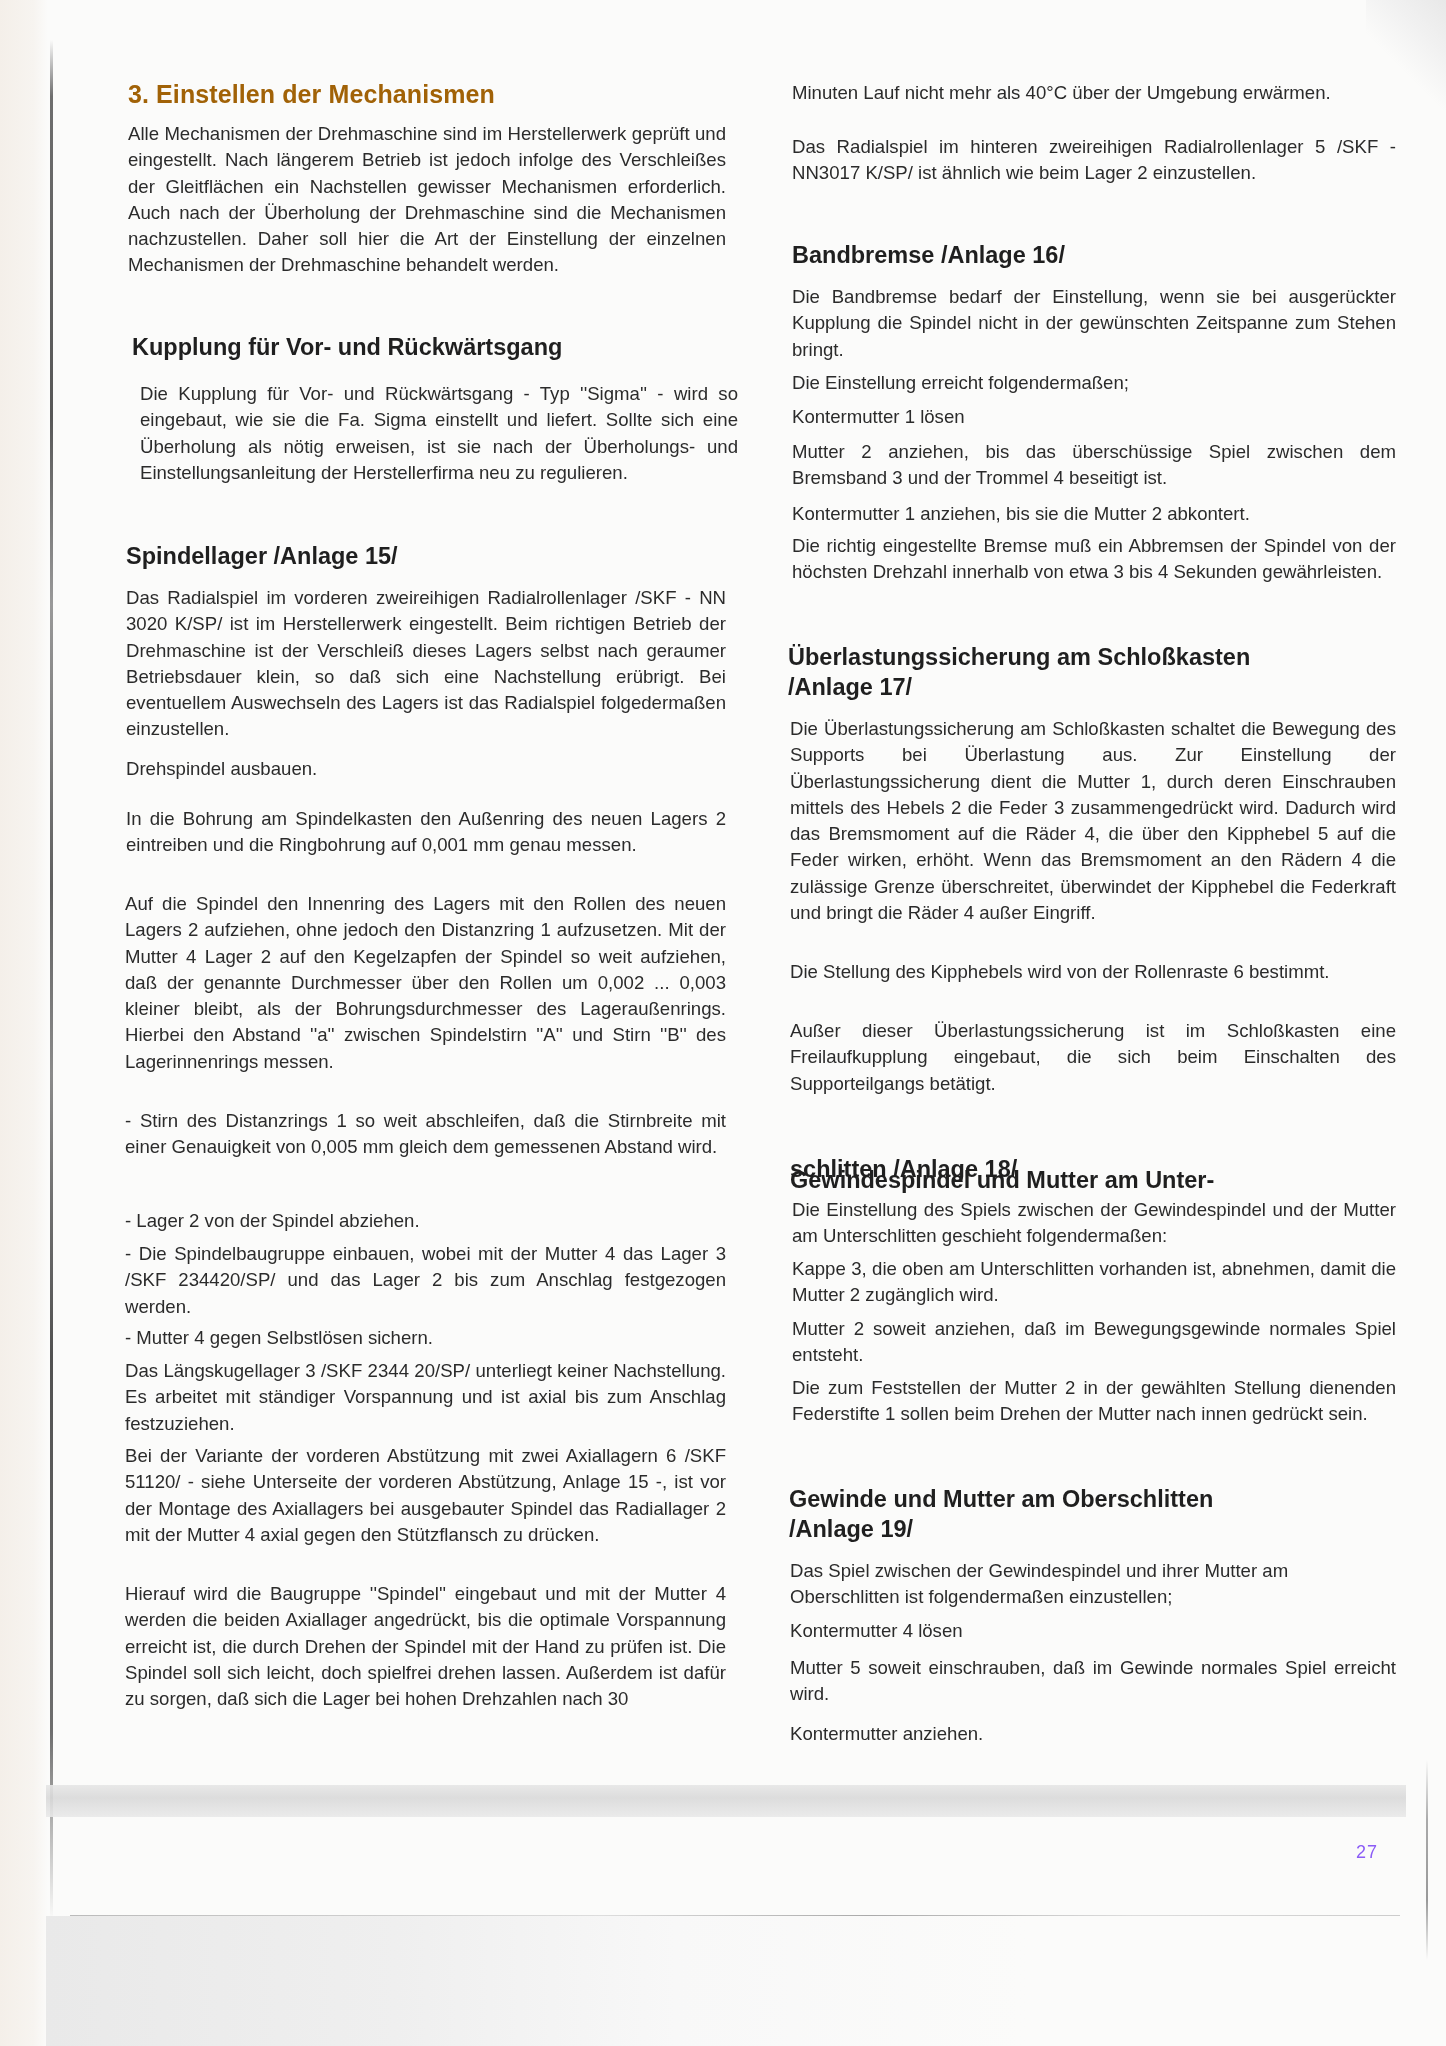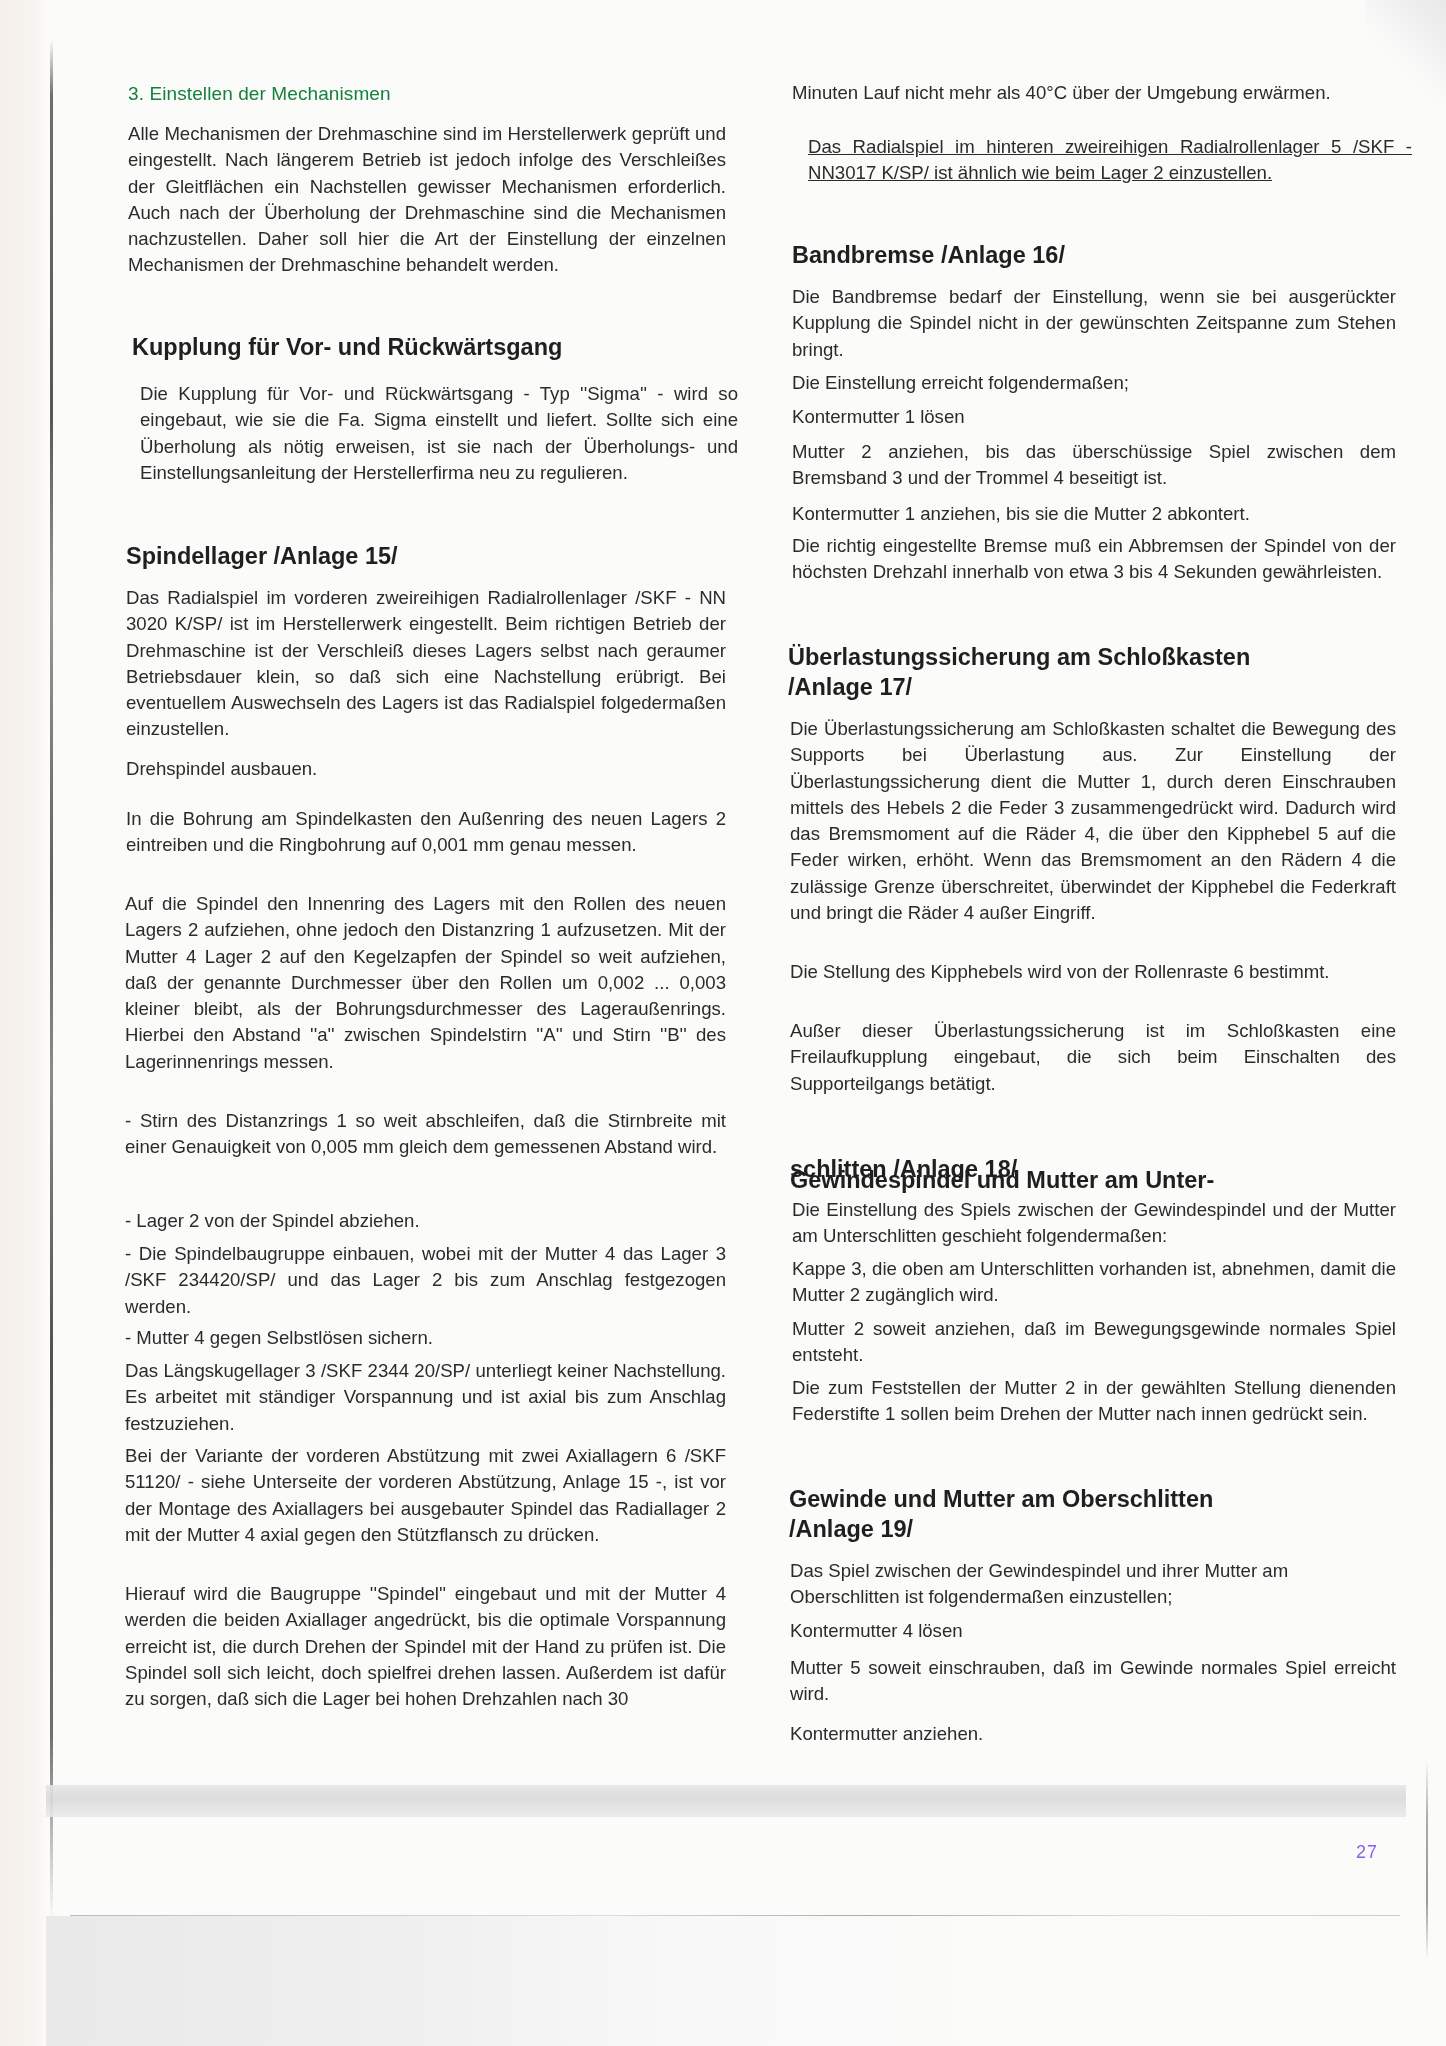--- a/index.html
+++ b/index.html
@@ -77,24 +77,24 @@
       width: 598px;
     }
     .col-right {
       left: 792px;
       width: 604px;
     }
 
     h1.section-title {
       position: absolute;
       margin: 0;
-      font-size: 19px;
-      font-weight: normal;
+      font-size: 25px;
+      font-weight: bold;
       letter-spacing: 0.1px;
-      color: #15803d;
+      color: #a16207;
       line-height: 32px;
     }
     h2.sub-title {
       position: absolute;
       margin: 0;
       font-size: 23.5px;
       font-weight: bold;
       color: #1f1f1f;
       line-height: 32px;
     }
@@ -149,21 +149,21 @@
     <p class="para ragged" style="top:1208px;left:-3px;width:601px;">- Lager 2 von der Spindel abziehen.</p>
     <p class="para" style="top:1241px;left:-3px;width:601px;">- Die Spindelbaugruppe einbauen, wobei mit der Mutter 4 das Lager 3 /SKF 234420/SP/ und das Lager 2 bis zum An­schlag festgezogen werden.</p>
     <p class="para ragged" style="top:1325px;left:-3px;width:601px;">- Mutter 4 gegen Selbstlösen sichern.</p>
     <p class="para" style="top:1358px;left:-3px;width:601px;">Das Längskugellager 3 /SKF 2344 20/SP/ unterliegt keiner Nachstellung. Es arbeitet mit ständiger Vorspannung und ist axial bis zum Anschlag festzuziehen.</p>
     <p class="para" style="top:1443px;left:-3px;width:601px;">Bei der Variante der vorderen Abstützung mit zwei Axialla­gern 6 /SKF 51120/ - siehe Unterseite der vorderen Ab­stützung, Anlage 15 -, ist vor der Montage des Axiallagers bei ausgebauter Spindel das Radiallager 2 mit der Mutter 4 axial gegen den Stützflansch zu drücken.</p>
     <p class="para" style="top:1581px;left:-3px;width:601px;">Hierauf wird die Baugruppe ''Spindel'' eingebaut und mit der Mutter 4 werden die beiden Axiallager angedrückt, bis die optimale Vorspannung erreicht ist, die durch Drehen der Spindel mit der Hand zu prüfen ist. Die Spindel soll sich leicht, doch spielfrei drehen lassen. Außerdem ist dafür zu sorgen, daß sich die Lager bei hohen Drehzahlen nach 30</p>
   </div>
 
   <div class="col col-right">
     <p class="para" style="top:80px;left:0;width:604px;">Minuten Lauf nicht mehr als 40°C über der Umgebung er­wärmen.</p>
-    <p class="para" style="top:134px;left:16px;width:604px;text-decoration:underline;">Das Radialspiel im hinteren zweireihigen Radialrollenlager 5 /SKF - NN3017 K/SP/ ist ähnlich wie beim Lager 2 einzu­stellen.</p>
+    <p class="para" style="top:134px;left:0;width:604px;">Das Radialspiel im hinteren zweireihigen Radialrollenlager 5 /SKF - NN3017 K/SP/ ist ähnlich wie beim Lager 2 einzu­stellen.</p>
 
     <h2 class="sub-title" style="top:239px;left:0;">Bandbremse /Anlage 16/</h2>
     <p class="para" style="top:284px;left:0;width:604px;">Die Bandbremse bedarf der Einstellung, wenn sie bei ausge­rückter Kupplung die Spindel nicht in der gewünschten Zeit­spanne zum Stehen bringt.</p>
     <p class="para ragged" style="top:370px;left:0;width:604px;">Die Einstellung erreicht folgendermaßen;</p>
     <p class="para ragged" style="top:404px;left:0;width:604px;">Kontermutter 1 lösen</p>
     <p class="para" style="top:439px;left:0;width:604px;">Mutter 2 anziehen, bis das überschüssige Spiel zwischen dem Bremsband 3 und der Trommel 4 beseitigt ist.</p>
     <p class="para ragged" style="top:501px;left:0;width:604px;">Kontermutter 1 anziehen, bis sie die Mutter 2 abkontert.</p>
     <p class="para" style="top:533px;left:0;width:604px;">Die richtig eingestellte Bremse muß ein Abbremsen der Spindel von der höchsten Drehzahl innerhalb von etwa 3 bis 4 Sekunden gewährleisten.</p>
 
     <h2 class="sub-title" style="top:641px;left:-4px;">Überlastungssicherung am Schloßkasten</h2>

